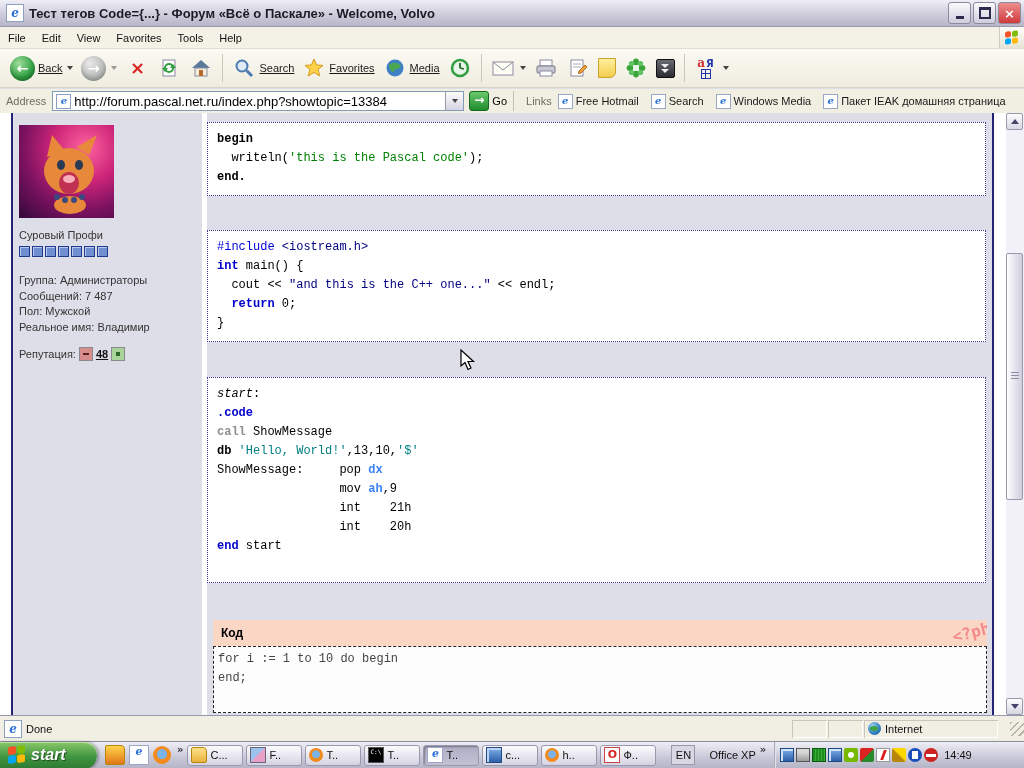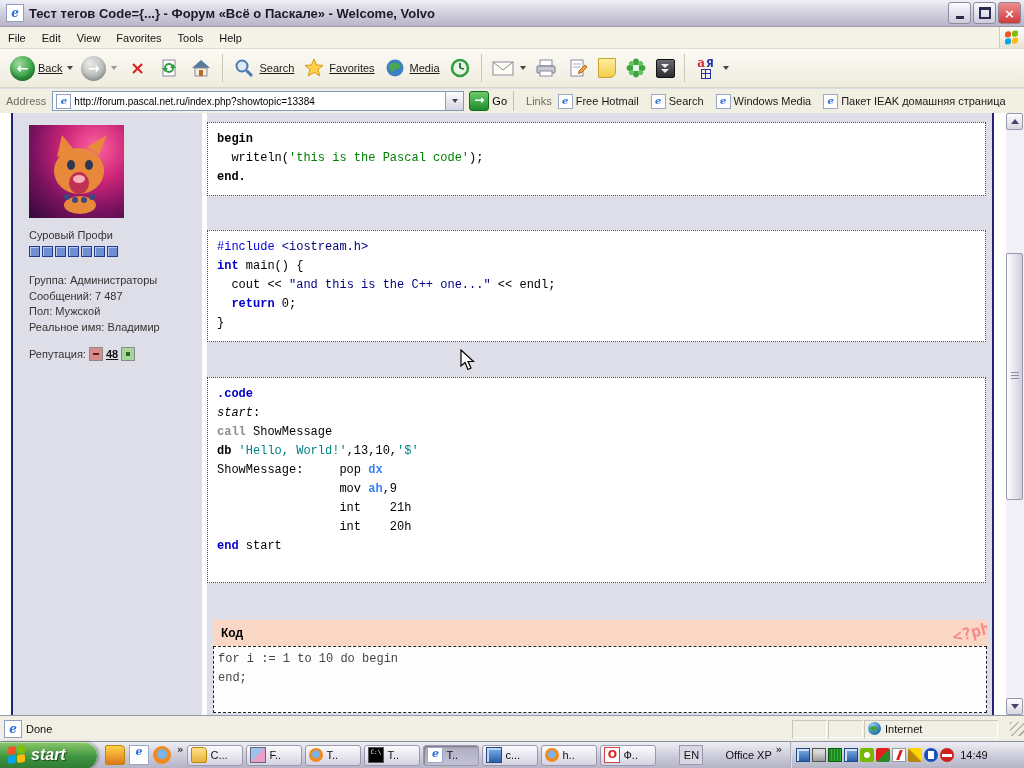--- a/index.html
+++ b/index.html
@@ -50,36 +50,36 @@
   .tr-cjk{width:8px;height:8px;border:1px solid #23a;position:relative;}
   .tr-cjk:before{content:"";position:absolute;left:3px;top:0;width:1px;height:8px;background:#23a;}
   .tr-cjk:after{content:"";position:absolute;left:0;top:3px;width:8px;height:1px;background:#23a;}
 
   
   .addrbar{position:absolute;left:0;top:89px;width:1024px;height:24px;background:#f1efe2;
     border-bottom:1px solid #b9b5a5;display:flex;align-items:center;font-size:11px;}
   .addr-label,.links-label{color:#6f6d60;padding:0 6px;}
   .urlbox{width:410px;height:18px;background:#fff;border:1px solid #7f9db9;display:flex;align-items:center;}
   .urlbox .app-ico{width:13px;height:13px;margin:0 3px;font-size:10px;}
-  .url-text{flex:1;font-size:10px;color:#000;white-space:nowrap;overflow:hidden;}
+  .url-text{flex:1;font-size:13px;color:#000;white-space:nowrap;overflow:hidden;}
   .url-drop{width:17px;height:18px;background:linear-gradient(#fdfdfe,#d5d3e2);border-left:1px solid #9a98ac;
     display:flex;align-items:center;justify-content:center;}
   .gobtn{display:flex;align-items:center;gap:3px;margin-left:5px;}
   .go-ico{width:18px;height:18px;border-radius:3px;background:linear-gradient(#6cc96c,#1f8c2f);border:1px solid #15691f;
     color:#fff;font:bold 12px/16px "DejaVu Sans",sans-serif;text-align:center;}
   .asep{width:1px;height:20px;background:#c2bfae;margin:0 6px;}
   .link-item{display:flex;align-items:center;gap:3px;margin-right:12px;color:#1a1a1a;white-space:nowrap;}
   .e-ico{width:13px;height:13px;background:#fff;border:1px solid #9aa8c8;color:#2a6fd4;
     font:bold italic 10px/11px "DejaVu Serif",serif;text-align:center;}
 
   
   .content{position:absolute;left:0;top:113px;width:1024px;height:602px;background:#dedee8;}
   .edge{position:absolute;top:0;height:602px;background:#fff;}
   .navyline{position:absolute;top:0;width:2px;height:602px;background:#23237a;}
-  .sidebar{position:absolute;left:23px;top:0;width:169px;height:602px;font-size:11px;color:#333;}
+  .sidebar{position:absolute;left:13px;top:0;width:169px;height:602px;font-size:11px;color:#333;}
   .avatar{position:absolute;left:6px;top:12px;width:95px;height:93px;
     background:radial-gradient(circle at 70% 25%,#ff64a0,#cc2478 35%,#7a1260 65%,#33083a);}
   .member-title{position:absolute;left:6px;top:116px;}
   .pips{position:absolute;left:6px;top:133px;display:flex;gap:2px;}
   .pip{width:9px;height:9px;background:#6f8fd0;border:1px solid #1f3a8f;box-shadow:inset 1px 1px 0 #b9c8ef;}
   .info{position:absolute;left:6px;top:160px;line-height:15.5px;}
   .rep{position:absolute;left:6px;top:234px;display:flex;align-items:center;gap:3px;}
   .rep-minus{width:12px;height:12px;background:#d98c8c;border:1px solid #8a8a8a;display:flex;align-items:center;justify-content:center;}
   .rep-minus i{width:6px;height:2px;background:#5a1f1f;}
   .rep-plus{width:12px;height:12px;background:#a9d49a;border:1px solid #8a8a8a;display:flex;align-items:center;justify-content:center;}
@@ -148,21 +148,21 @@
   .ti-picture{background:linear-gradient(135deg,#9ec2ee 50%,#e8a0c8 50%);border:1px solid #667;}
   .ti-firefox{border-radius:50%;background:radial-gradient(circle at 50% 45%,#7ab3e8 0 34%,#f28a1e 42% 78%,#d9651a);}
   .ti-cmd{background:#000;border:1px solid #555;color:#fff;font:6px/7px "DejaVu Sans Mono",monospace;}
   .ti-cmd:before{content:"C:\\";color:#fff;margin-left:1px;}
   .ti-ie{background:#fff;border:1px solid #9aa8c8;color:#2a6fd4;font:bold italic 11px/12px "DejaVu Serif",serif;text-align:center;}
   .ti-ie:before{content:"e";}
   .ti-network{background:linear-gradient(#7fb0e8,#2b5fa8);border:1px solid #224a80;box-shadow:inset 2px 2px 0 #b9d4f4;}
   .ti-opera{background:#fff;border:1px solid #c44;color:#d22;font:bold 11px/13px "DejaVu Sans",sans-serif;text-align:center;}
   .ti-opera:before{content:"O";}
   .lang{width:22px;height:18px;background:#d9d7e4;border:1px solid #9a98ac;display:flex;align-items:center;justify-content:center;
-    font:11px "Liberation Sans",sans-serif;color:#111;margin:0 20px;}
+    font:11px "Liberation Sans",sans-serif;color:#111;margin:0 12px;}
   .office{font-size:11px;color:#111;margin:0 2px;}
   .tb-sep{width:2px;height:27px;background:linear-gradient(90deg,#8f8da4,#fff);margin:0 4px;}
   .tray{display:flex;align-items:center;gap:2px;}
   .tico{width:14px;height:14px;display:inline-block;}
   .tr-lan{background:linear-gradient(#7fb0e8,#2b5fa8);box-shadow:inset 2px 2px 0 #cfe2f8;border:1px solid #1d4a84;box-sizing:border-box;}
   .tr-printer{background:linear-gradient(#efefef,#9a9a9a);border:1px solid #555;box-sizing:border-box;box-shadow:inset 0 3px 0 #d8d8d8;}
   .tr-remote-desktop{background:#1f8c1f;border:1px solid #0e5a0e;box-sizing:border-box;
     background-image:repeating-linear-gradient(90deg,transparent 0 2px,#35b035 2px 3px);}
   .tr-nvidia{background:#76b900;border-radius:2px;position:relative;}
   .tr-nvidia:after{content:"";position:absolute;left:4px;top:4px;width:6px;height:6px;border-radius:50%;background:#fff;}
@@ -449,22 +449,22 @@
           <div class="cline"><span class="b">end.</span></div>
         </div>
       <div class="codebox" style="top:117px;height:112px;">
           <div class="cline"><span class="kb">#include</span><span class="sn"> &lt;iostream.h&gt;</span></div>
           <div class="cline"><span class="k">int</span><span> main() {</span></div>
           <div class="cline"><span>  cout &lt;&lt; </span><span class="sn">"and this is the C++ one..."</span><span> &lt;&lt; endl;</span></div>
           <div class="cline"><span>  </span><span class="k">return</span><span> 0;</span></div>
           <div class="cline"><span>}</span></div>
         </div>
       <div class="codebox" style="top:264px;height:206px;">
+          <div class="cline"><span class="i">start</span><span>:</span></div>
           <div class="cline"><span class="k">.code</span></div>
-          <div class="cline"><span class="i">start</span><span>:</span></div>
           <div class="cline"><span class="gb">call</span><span> ShowMessage</span></div>
           <div class="cline"><span class="b">db</span><span> </span><span class="st">'Hello, World!'</span><span>,13,10,</span><span class="st">'$'</span></div>
           <div class="cline"><span>ShowMessage:     pop </span><span class="r">dx</span></div>
           <div class="cline"><span>                 mov </span><span class="r">ah</span><span>,9</span></div>
           <div class="cline"><span>                 int    21h</span></div>
           <div class="cline"><span>                 int    20h</span></div>
           <div class="cline"><span class="k">end</span><span> start</span></div>
         </div>
 
       <div class="quote-wrap">

